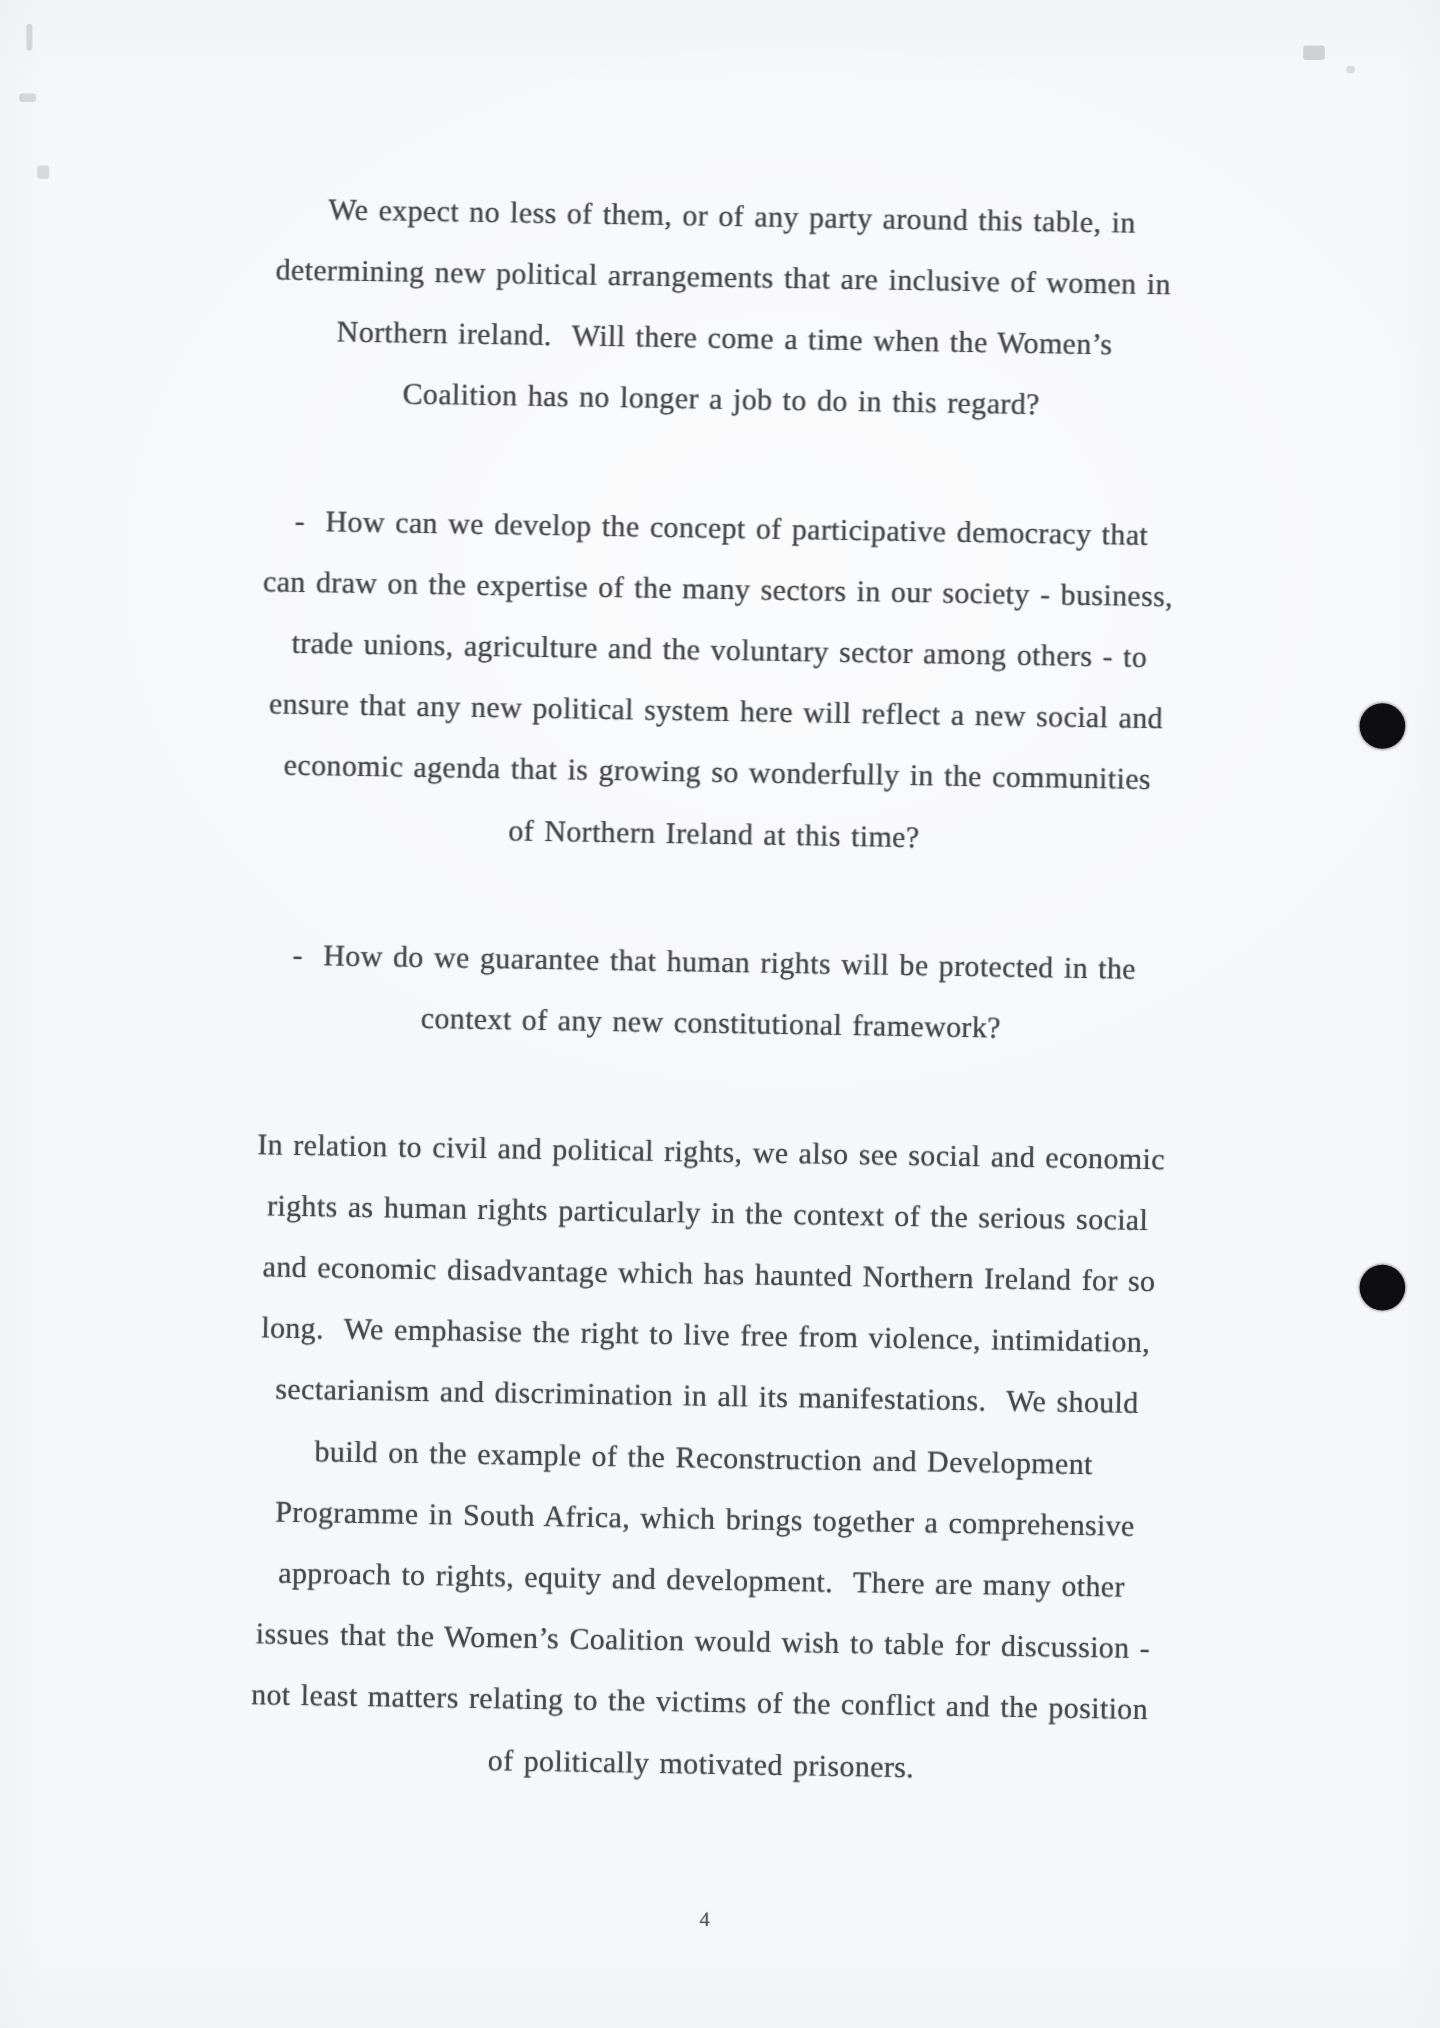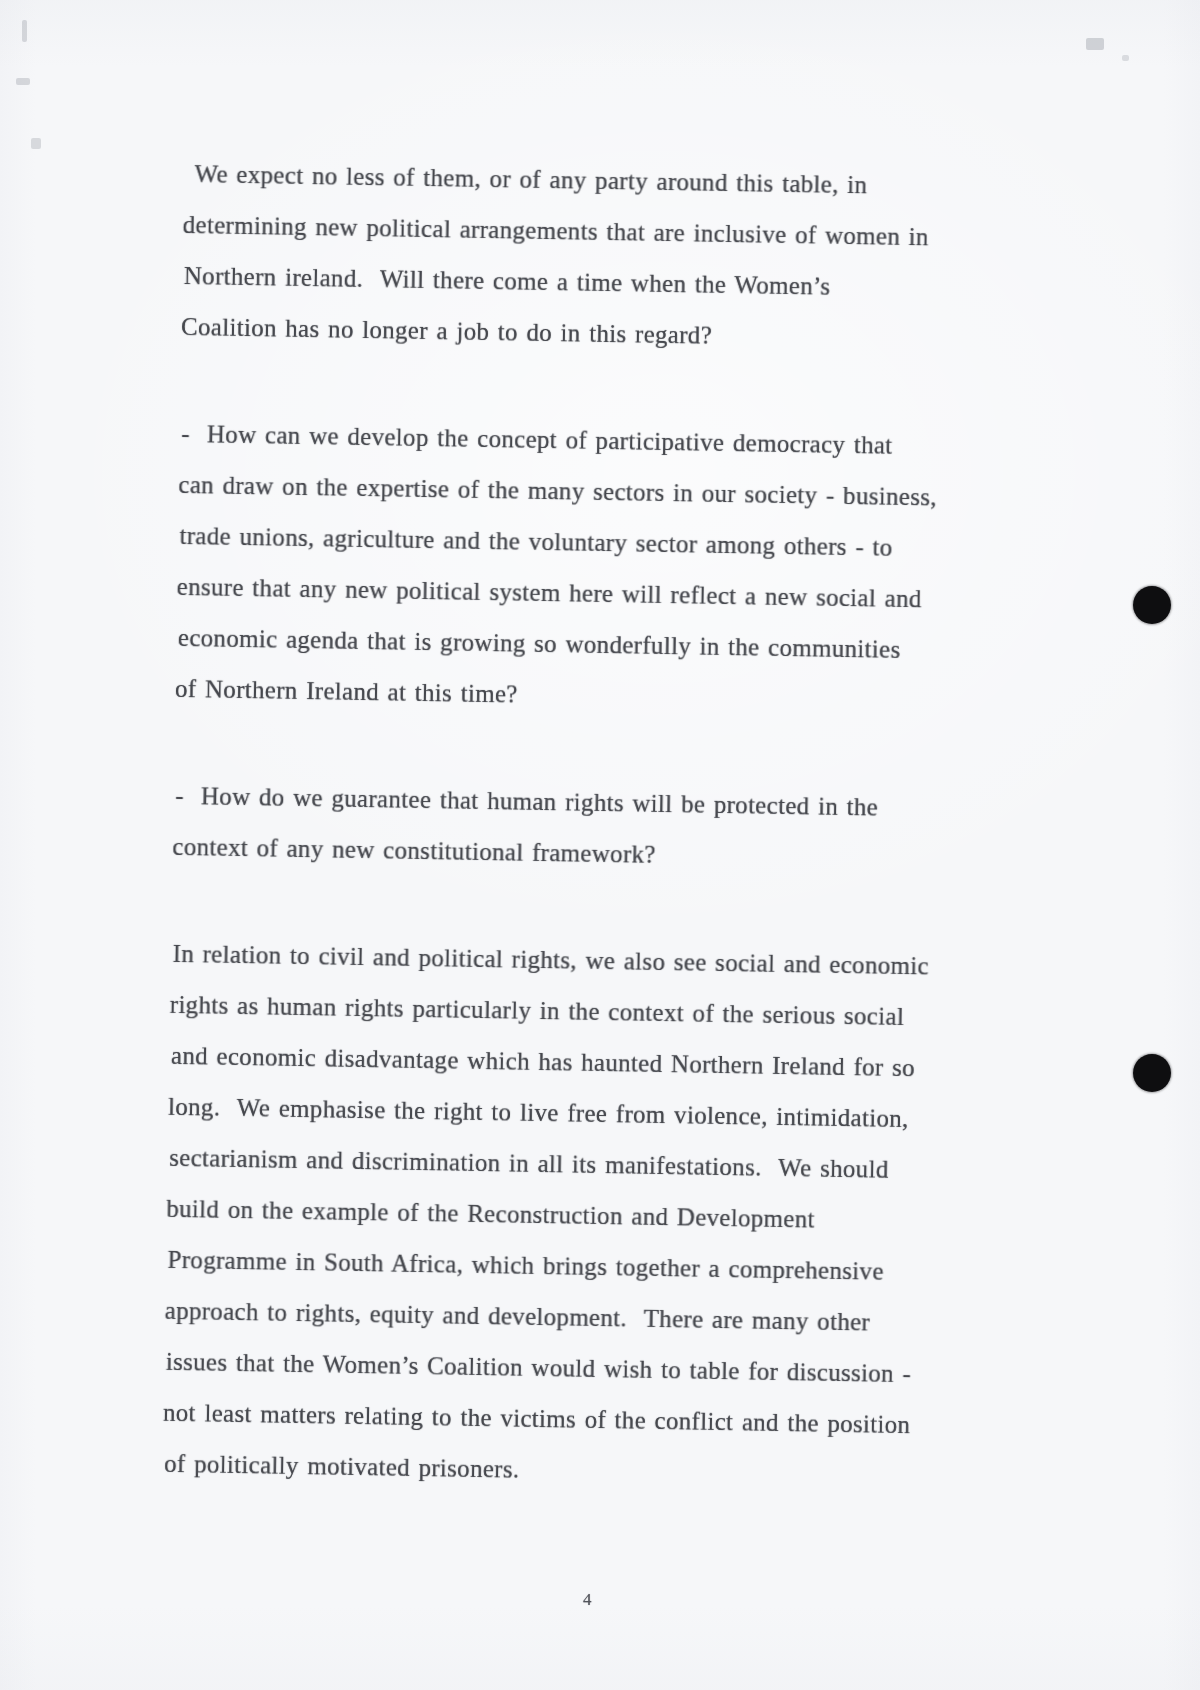--- a/index.html
+++ b/index.html
@@ -16,20 +16,21 @@
   }
   .paper {
     position: relative;
     width: 1200px;
     height: 1690px;
     background:
       radial-gradient(ellipse 900px 700px at 55% 28%, rgba(255,255,255,0.55), rgba(255,255,255,0) 70%),
       linear-gradient(90deg, #f2f3f6 0%, var(--paper) 3%, var(--paper) 97%, #f2f3f6 100%),
       var(--paper);
     overflow: hidden;
+    text-align: center;
   }
   
   .paper::before {
     content: "";
     position: absolute;
     inset: 0;
     background:
       linear-gradient(180deg, rgba(210,214,222,0.12) 0%, rgba(255,255,255,0) 4%),
       linear-gradient(0deg, rgba(210,214,222,0.10) 0%, rgba(255,255,255,0) 5%);
     pointer-events: none;

